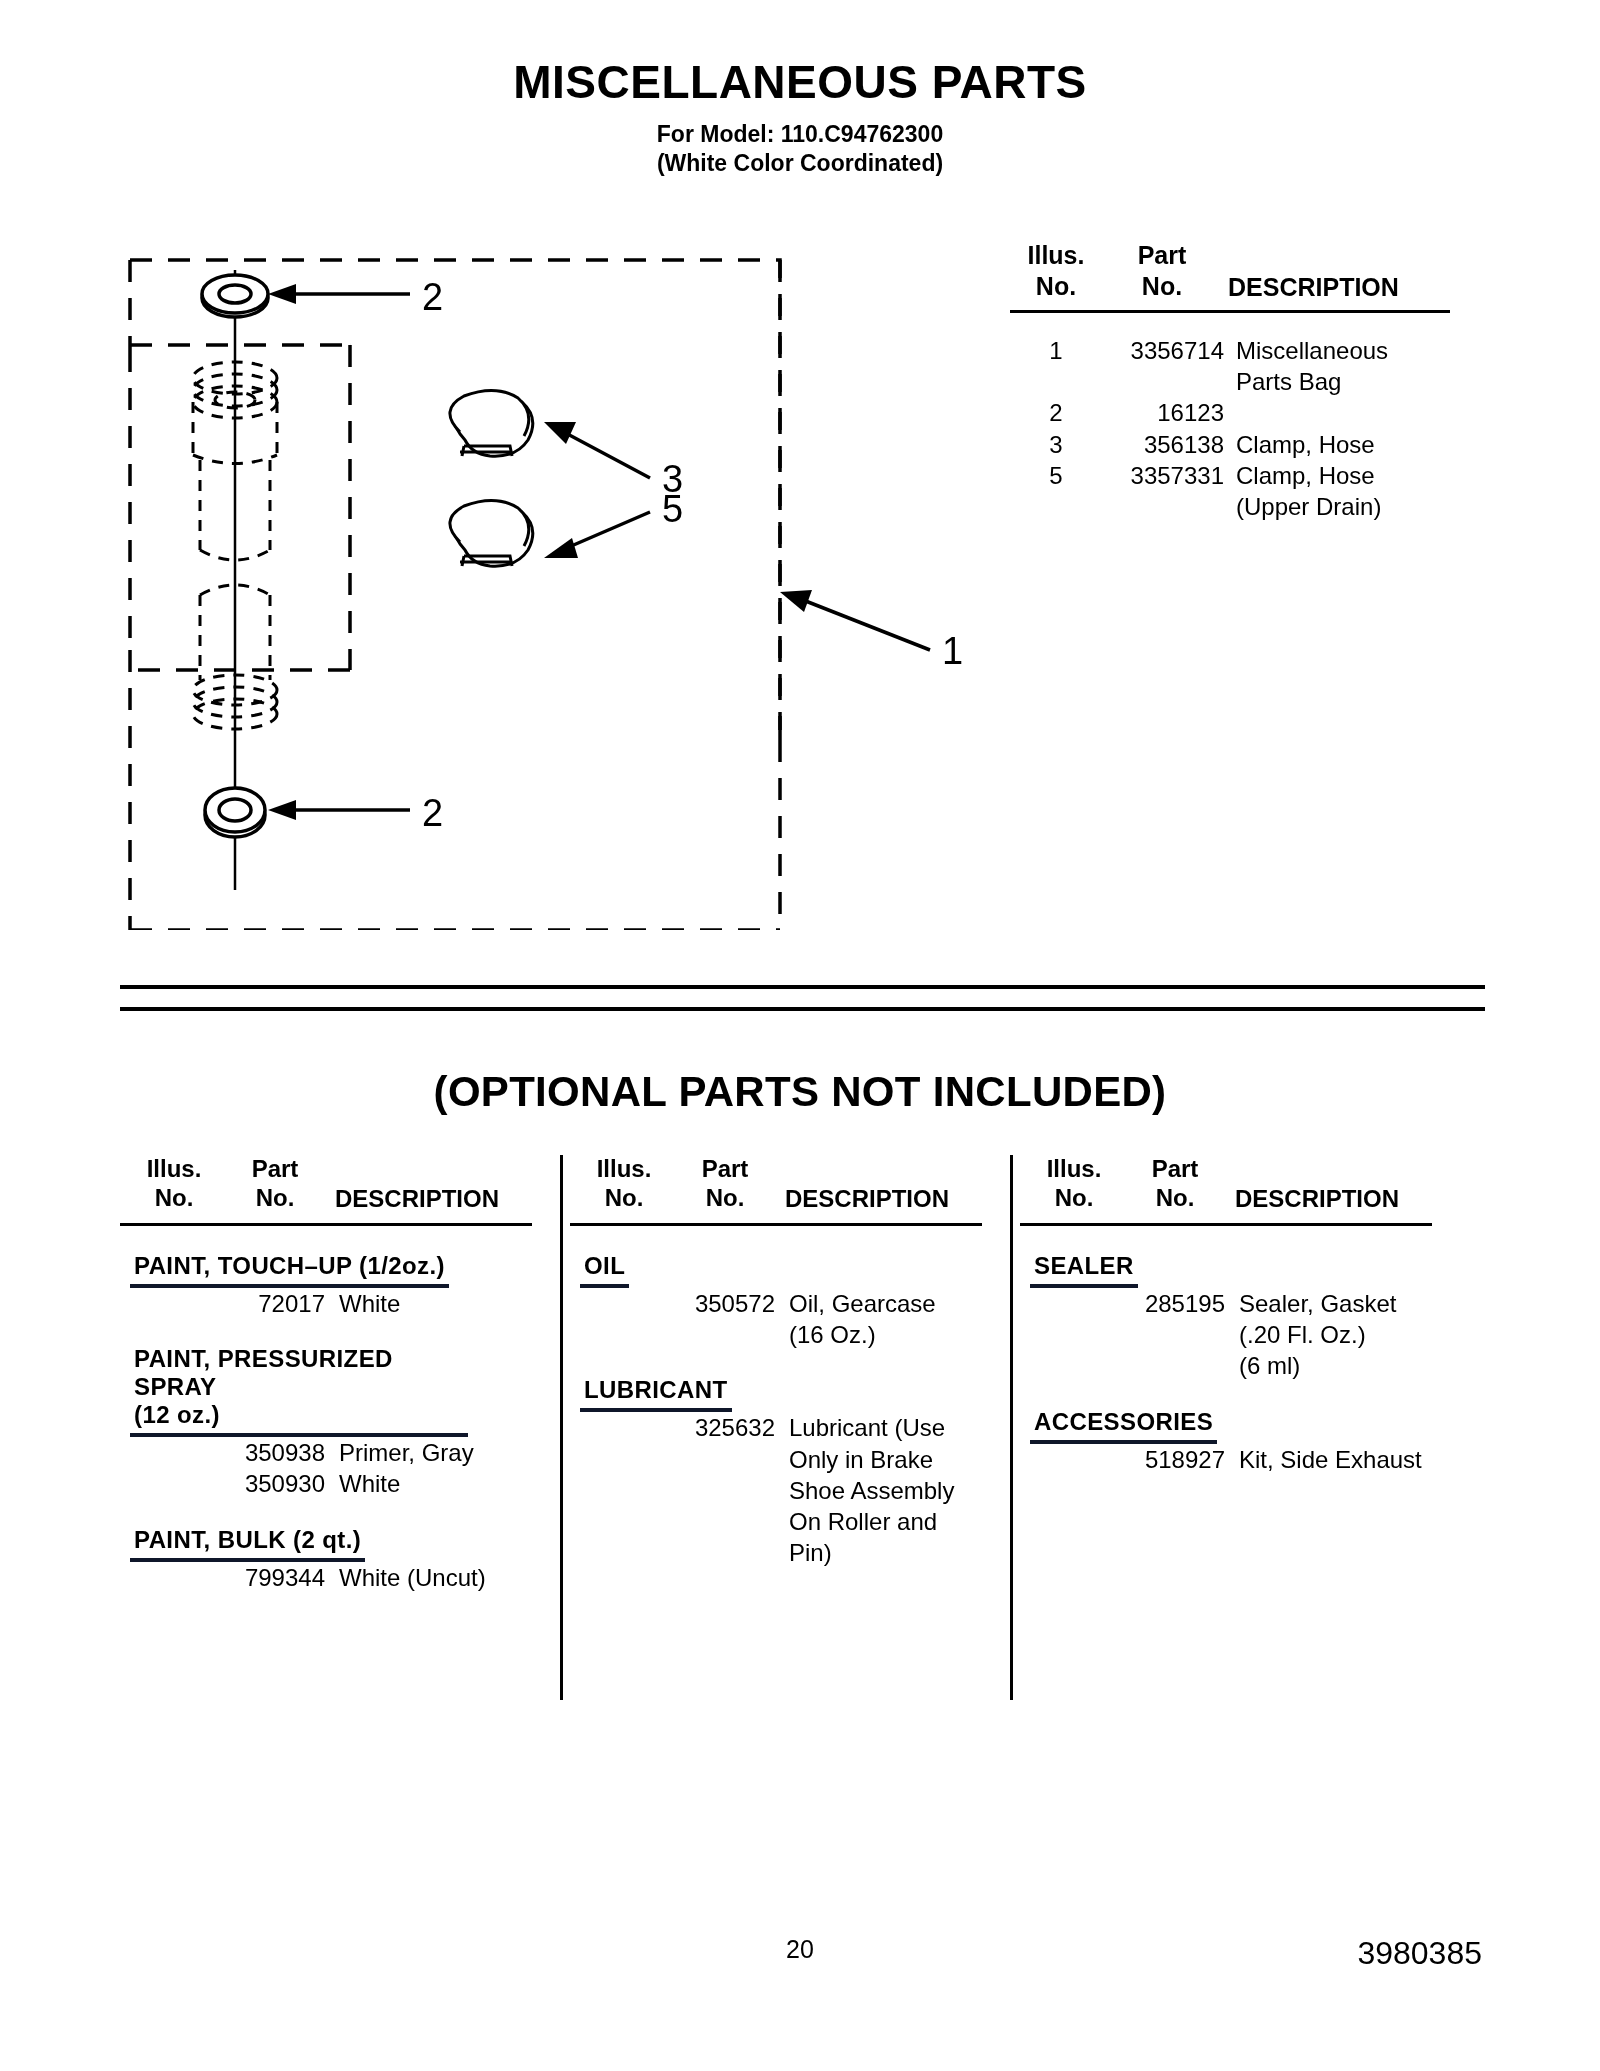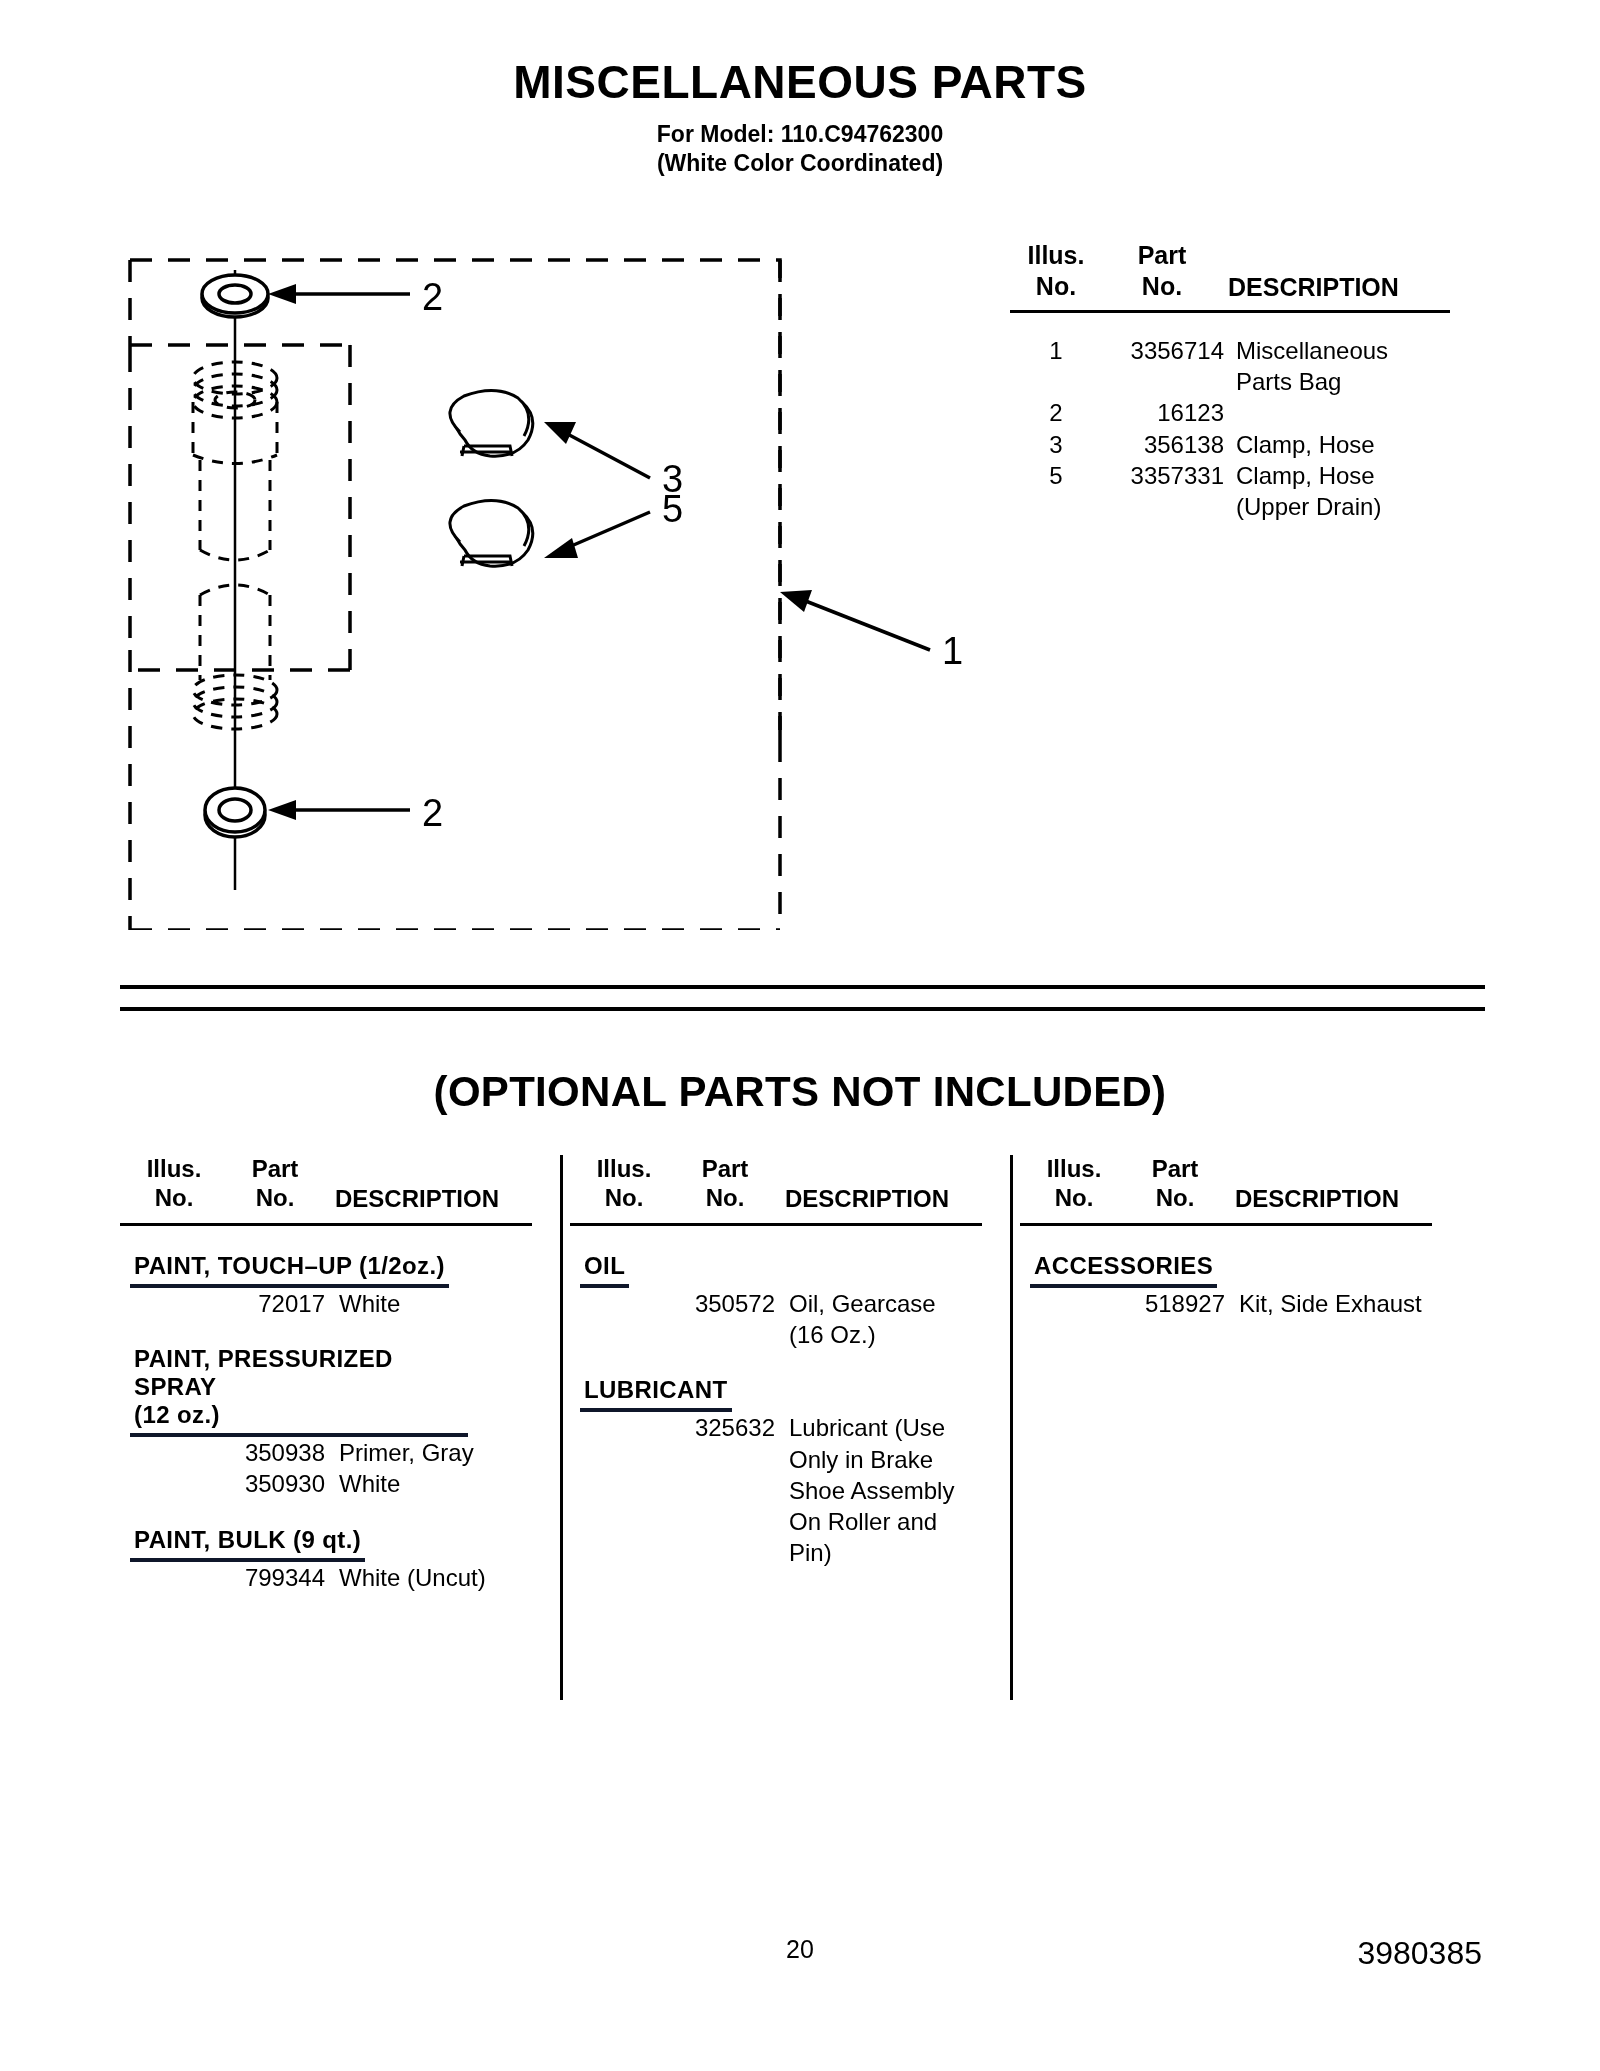--- a/index.html
+++ b/index.html
@@ -429,21 +429,21 @@
           <div class="orow">
             <div class="c-part">350938</div>
             <div class="c-desc">Primer, Gray</div>
           </div>
           <div class="orow">
             <div class="c-part">350930</div>
             <div class="c-desc">White</div>
           </div>
         </div>
       </div>
-      <div class="group"><div class="group-title">PAINT, BULK (9 qt.)</div><div class="group-rows">
+      <div class="group"><div class="group-title">PAINT, BULK (2 qt.)</div><div class="group-rows">
           <div class="orow">
             <div class="c-part">799344</div>
             <div class="c-desc">White (Uncut)</div>
           </div>
         </div></div>
     </div>
     <div class="opt-col col1">
       <div class="opt-head">
         <div class="h-illus">
           <div>Illus.</div>
@@ -475,20 +475,26 @@
           <div>Illus.</div>
           <div>No.</div>
         </div>
         <div class="h-part">
           <div>Part</div>
           <div>No.</div>
         </div>
         <div class="h-desc">DESCRIPTION</div>
       </div>
       <div class="opt-head-rule"></div>
+      <div class="group"><div class="group-title">SEALER</div><div class="group-rows">
+          <div class="orow">
+            <div class="c-part">285195</div>
+            <div class="c-desc">Sealer, Gasket<br>(.20 Fl. Oz.)<br>(6 ml)</div>
+          </div>
+        </div></div>
       <div class="group"><div class="group-title">ACCESSORIES</div><div class="group-rows">
           <div class="orow">
             <div class="c-part">518927</div>
             <div class="c-desc">Kit, Side Exhaust</div>
           </div>
         </div></div>
     </div>
   </div>
 
 <div class="footer-page">20</div>

